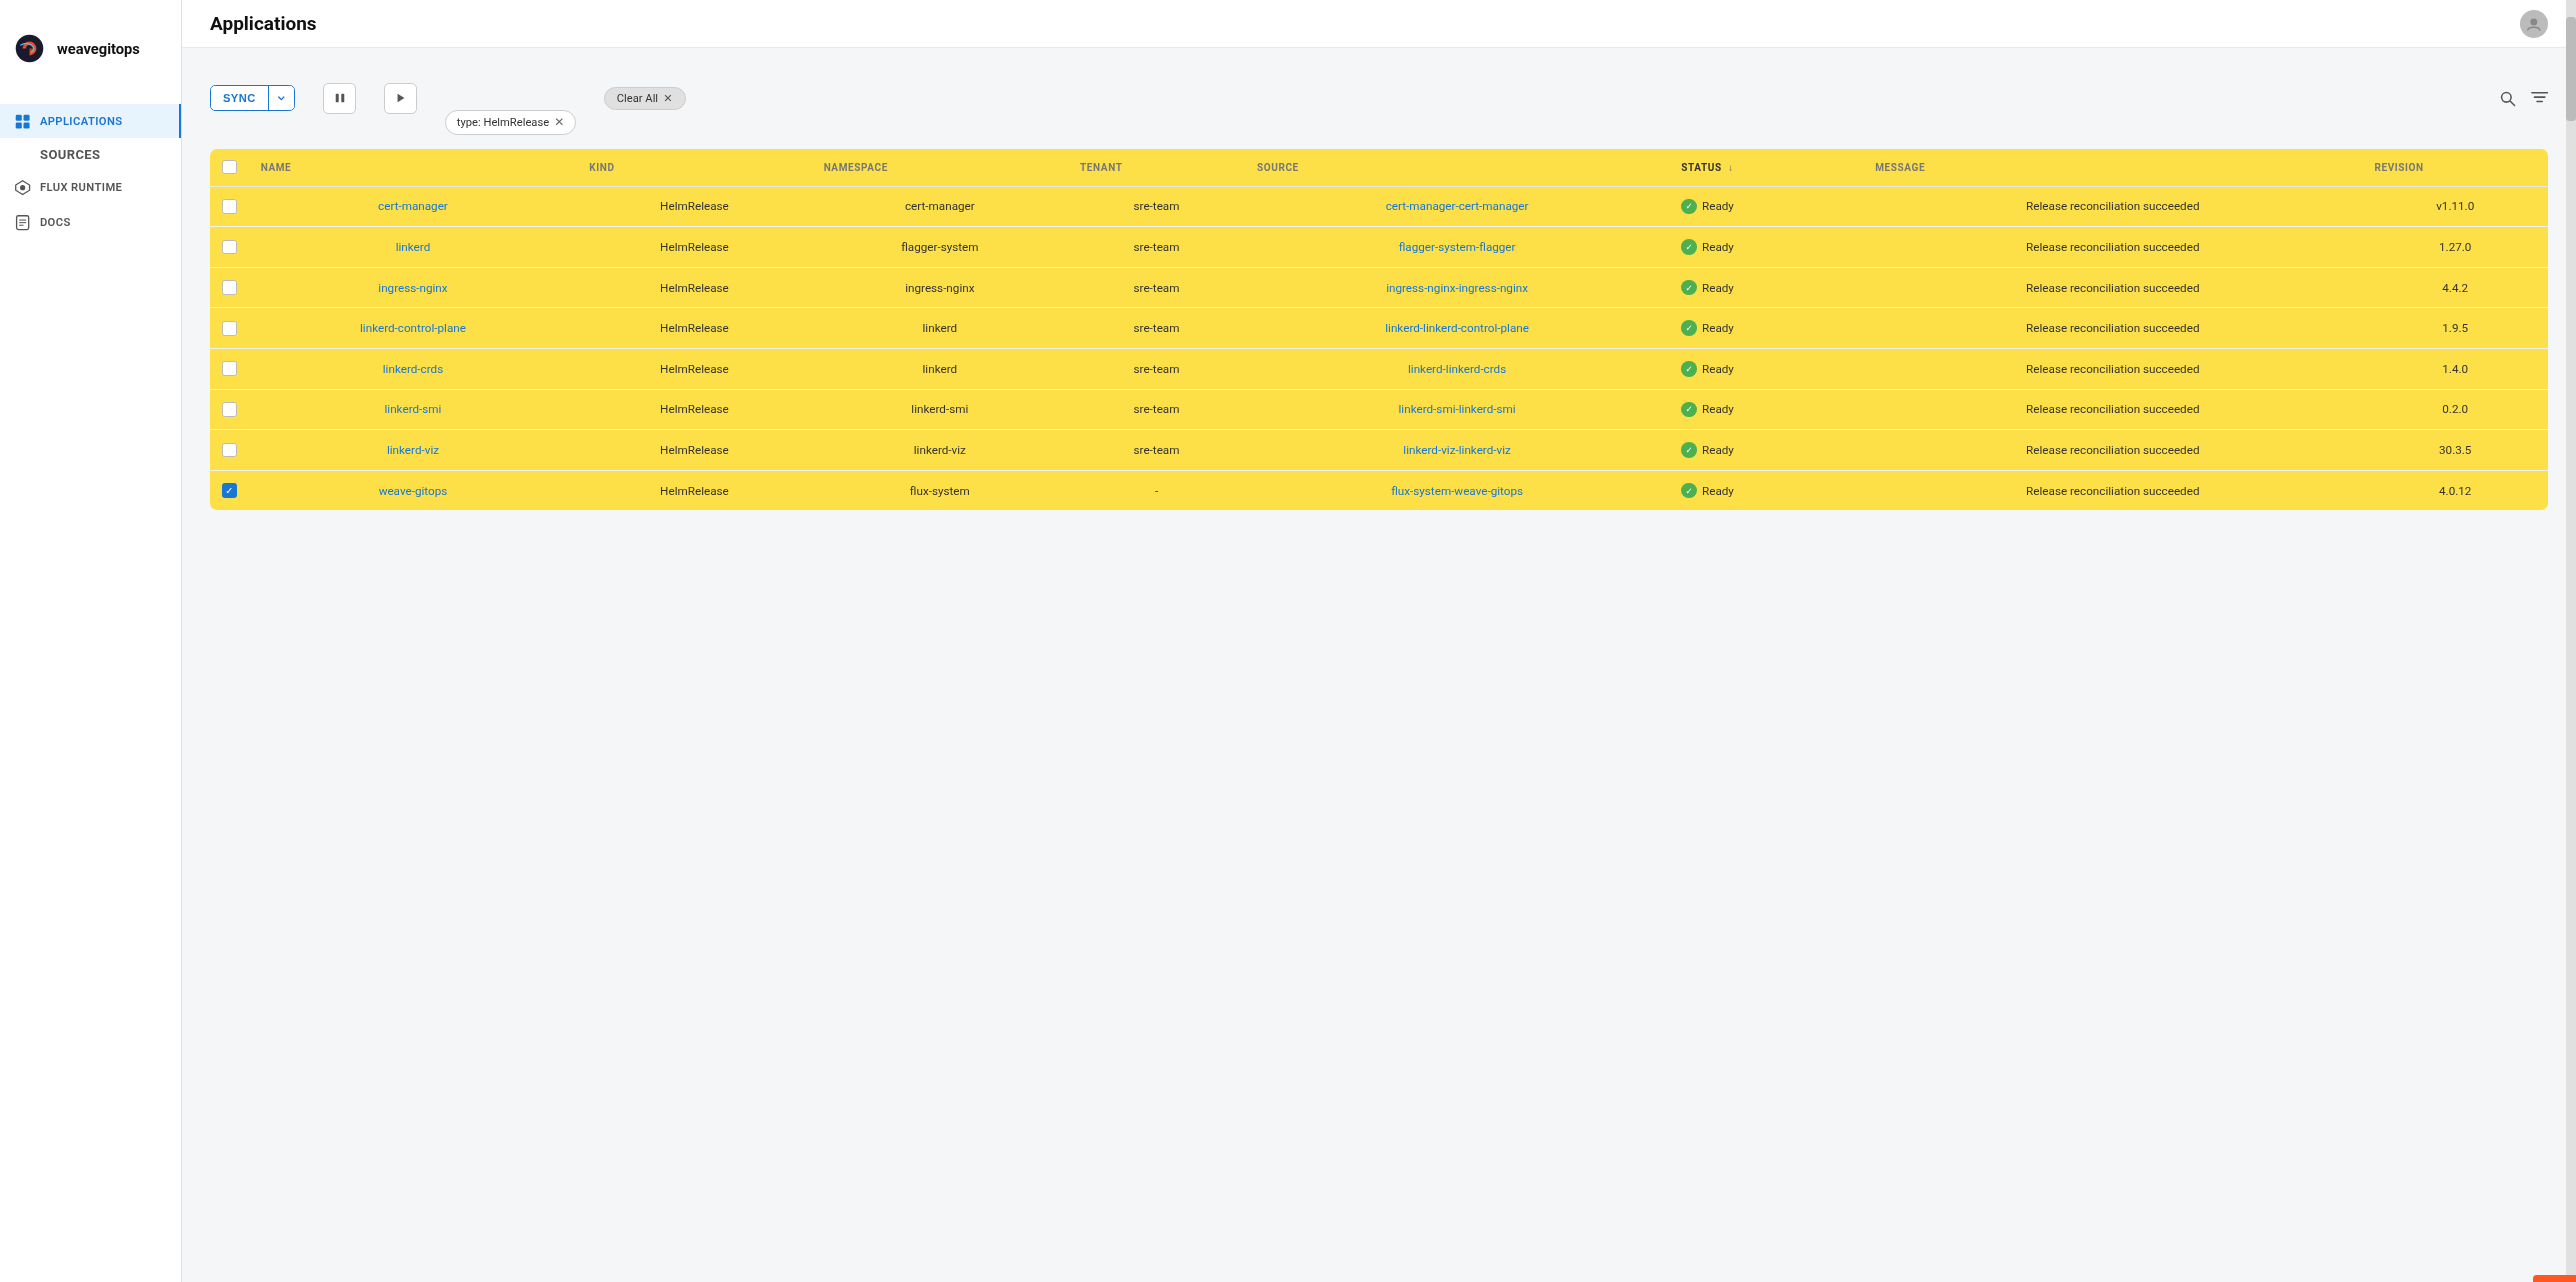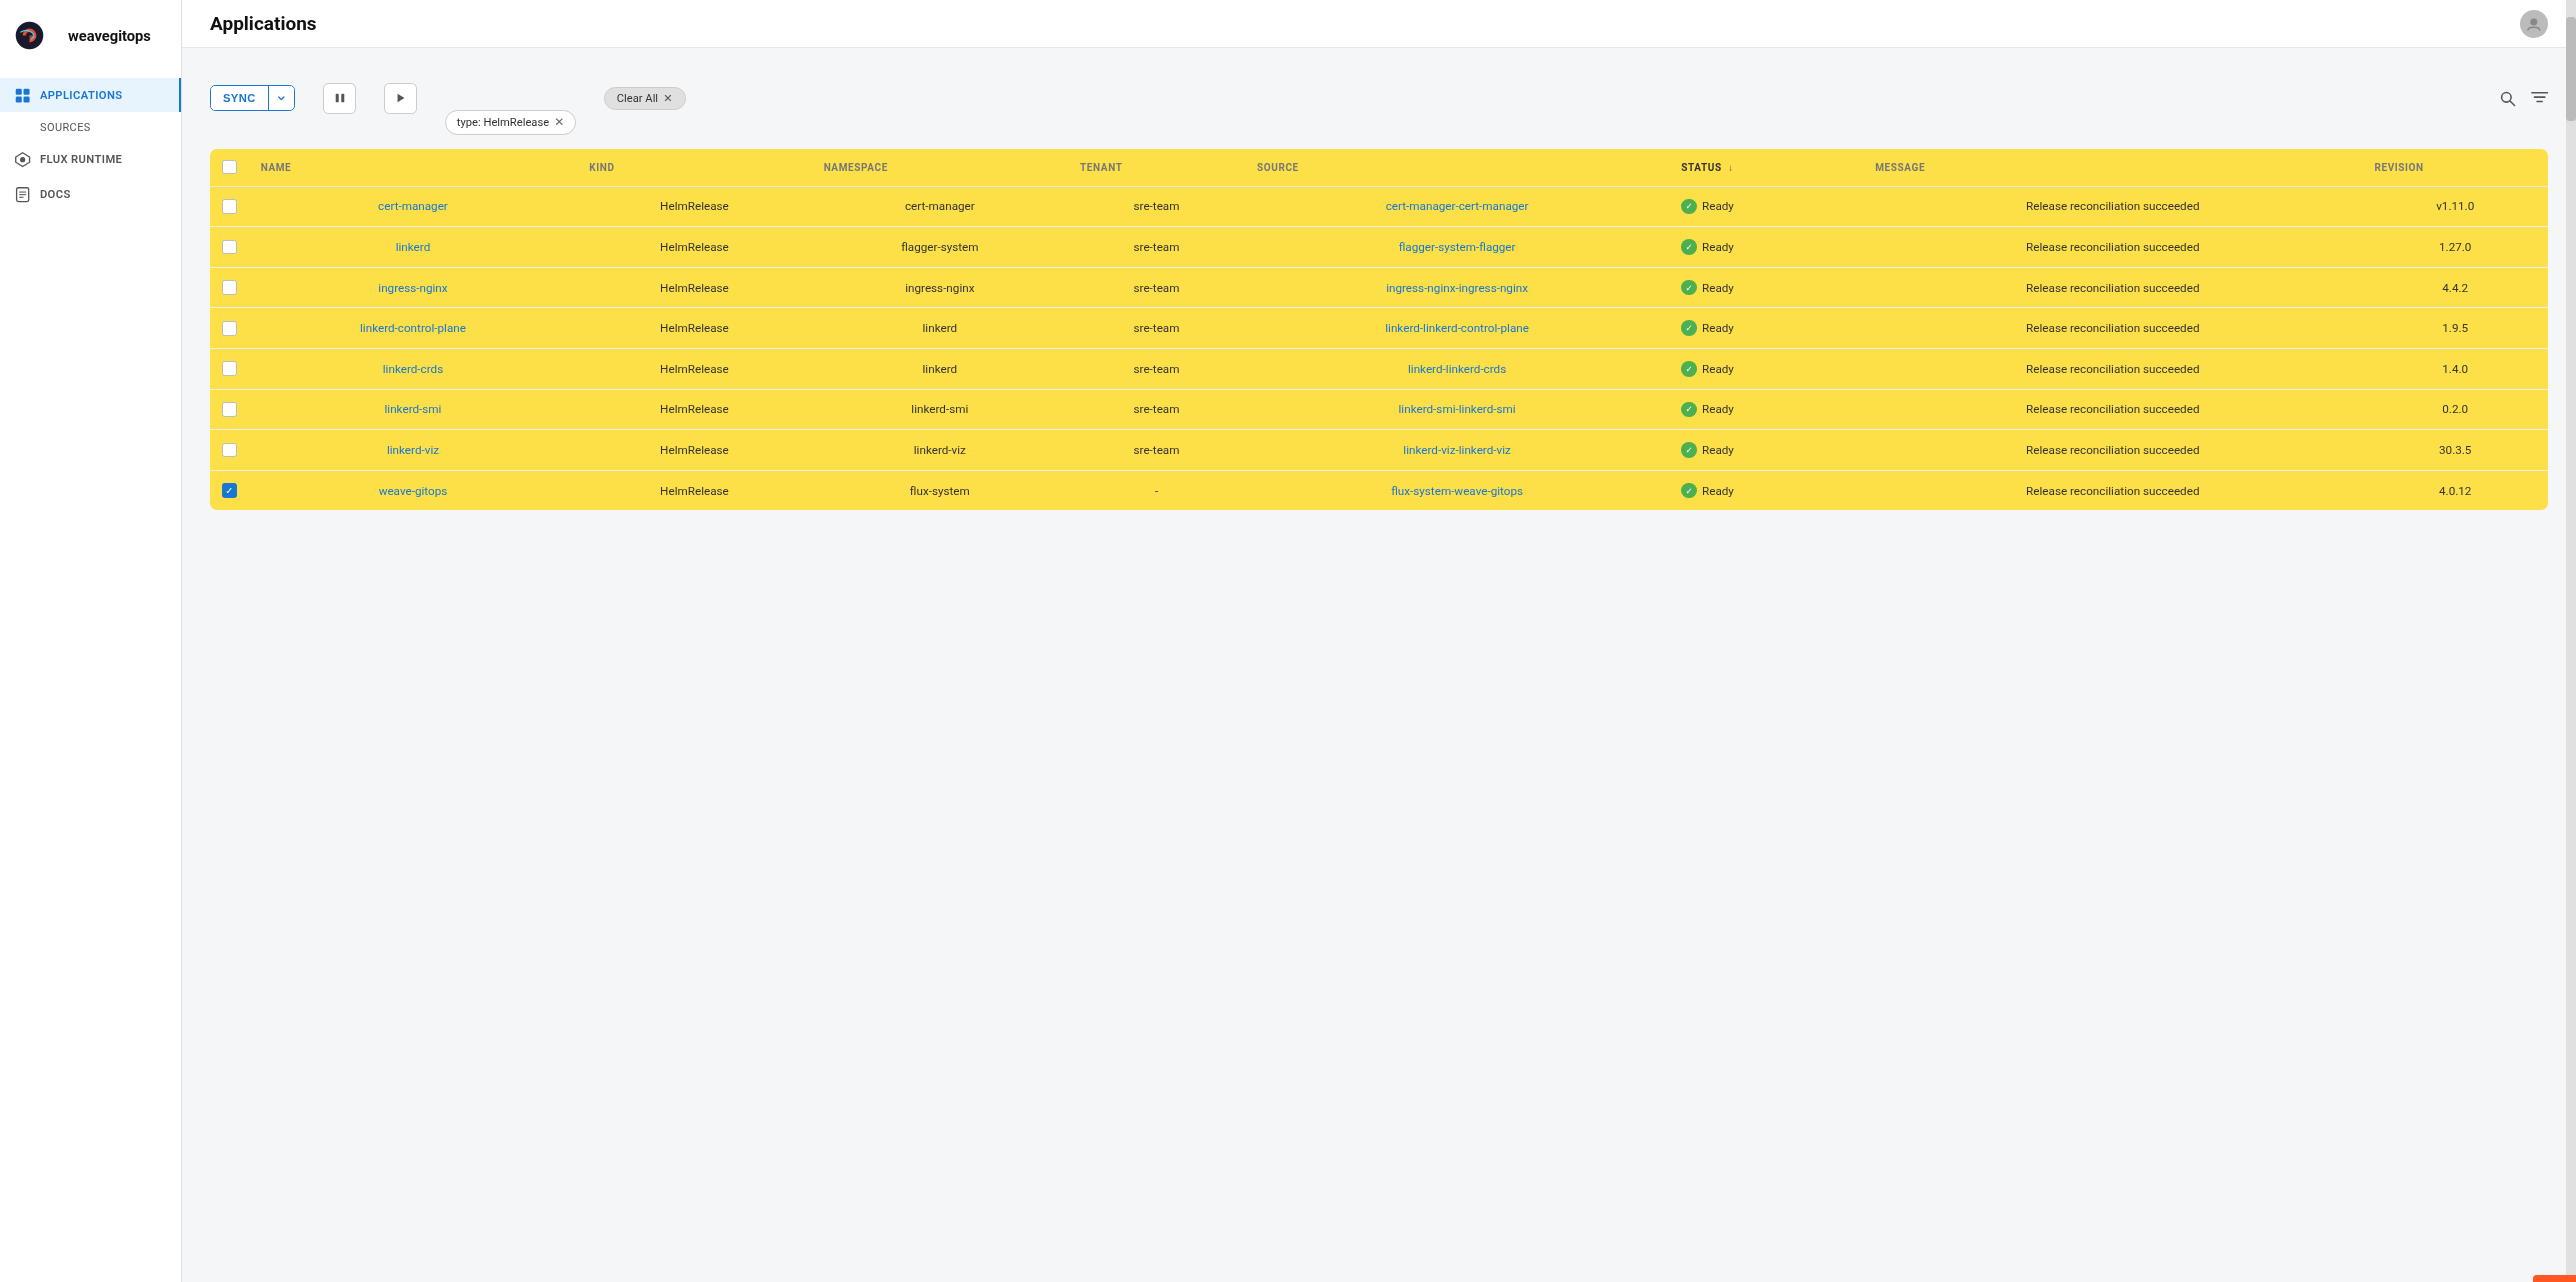--- a/index.html
+++ b/index.html
@@ -9,24 +9,24 @@
     .sidebar {
       width: 182px;
       min-width: 182px;
       background: #fff;
       border-right: 0.9px solid #e0e0e0;
       display: flex;
       flex-direction: column;
       padding-top: 0;
     }
     .logo-area {
-      padding: 20px 14px;
-      display: flex;
-      align-items: center;
-      gap: 23px;
+      padding: 33px 14px;
+      display: flex;
+      align-items: center;
+      gap: 12px;
     }
     .logo-icon {
       width: 31px;
       height: 31px;
     }
     .logo-text {
       font-size: 14.7px;
       font-weight: 500;
       color: #111;
     }
@@ -46,22 +46,22 @@
       text-transform: uppercase;
     }
     .nav-item.active {
       background: #e8f4fd;
       color: #1976d2;
       border-right: 2.6px solid #1976d2;
     }
     .nav-item .nav-icon { width: 17.3px; height: 17.3px; flex-shrink: 0; }
     .nav-item-plain {
       padding: 8.6px 14px 8.6px 40px;
-      font-size: 11px;
-      font-weight: 400;
+      font-size: 13px;
+      font-weight: 700;
       color: #555;
       letter-spacing: 0.4px;
       cursor: pointer;
       text-transform: uppercase;
     }
 
     
     .main {
       flex: 1;
       display: flex;

